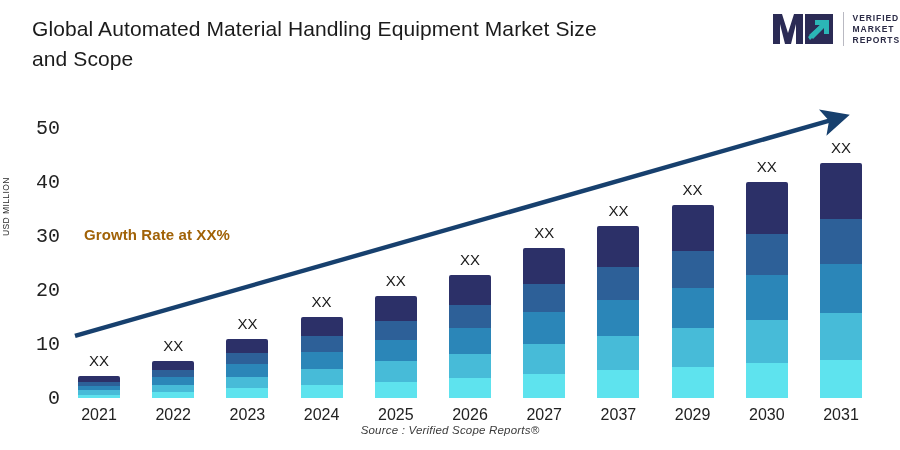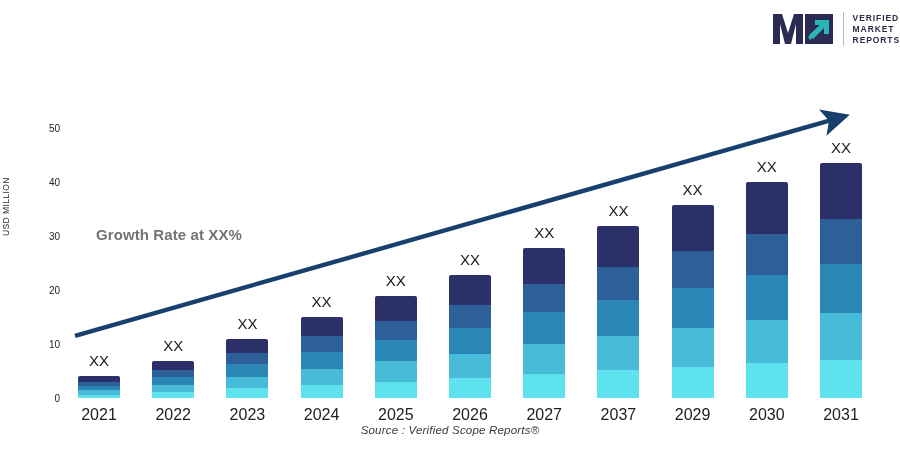--- a/index.html
+++ b/index.html
@@ -30,21 +30,21 @@
   
   .plot{position:absolute;left:0;top:0;width:900px;height:450px;}
   .axis-title{
     position:absolute;left:1px;top:236px;
     font-size:8.5px;letter-spacing:.4px;color:#2b2b2b;
     transform:rotate(-90deg);transform-origin:left top;
     white-space:nowrap;
   }
   .ytick{
     position:absolute;right:0;width:44px;text-align:right;
-    font-size:10px;color:#222;transform:translateY(-50%);
+    font-size:20px;color:#222;transform:translateY(-50%);font-family:Liberation Mono, monospace;
   }
   .ytick-wrap{position:absolute;left:10px;top:0;width:50px;height:450px;}
 
   .bars{position:absolute;left:62px;top:0;width:820px;height:450px;}
   .bar-slot{position:absolute;bottom:0;width:74px;height:450px;}
   .bar{
     position:absolute;left:16px;width:42px;bottom:52px;
     display:flex;flex-direction:column;overflow:hidden;
     border-radius:2px 2px 0 0;
   }
@@ -52,35 +52,36 @@
   .bar-label{
     position:absolute;left:0;width:74px;text-align:center;
     font-size:15px;color:#1a1a1a;
   }
   .xtick{
     position:absolute;left:0;bottom:26px;width:74px;text-align:center;
     font-size:16px;color:#222;
   }
 
   .growth{
-    position:absolute;left:96px;top:226px;
-    font-size:15px;font-weight:700;color:#737373;letter-spacing:.1px;
+    position:absolute;left:84px;top:226px;
+    font-size:15px;font-weight:700;color:#a16207;letter-spacing:.1px;
   }
   .arrow-svg{position:absolute;left:0;top:0;width:900px;height:450px;pointer-events:none;}
 
   .source{
     position:absolute;left:0;top:424px;width:900px;text-align:center;
     font-size:11.5px;font-style:italic;color:#3a3a3a;letter-spacing:.2px;
   }
 </style>
 </head>
 <body>
 
 <div id="root">
 
+  <div class="title">Global Automated Material Handling Equipment Market Size and Scope</div>
 
   <div class="logo">
     <svg class="logo-mark" viewBox="0 0 62 34">
       <path d="M1 2 L10 2 L16 21 L22 2 L31 2 L31 32 L24 32 L24 12 L19 32 L13 32 L8 12 L8 32 L1 32 Z" fill="#2b2b55"></path>
       <path d="M33 2 L61 2 L61 32 L33 32 Z" fill="#2b2b55"></path>
       <path d="M38 28 L52 14 L52 22 L57 22 L57 8 L43 8 L43 13 L48 13 L36 25 Z" fill="#2bb6b6"></path>
       <path d="M43 8 L57 8 L57 22 L52 22 L52 16 L41 27 L37 23 L48 13 L43 13 Z" fill="#2bb6b6"></path>
     </svg>
     <div class="logo-sep"></div>
     <div class="logo-text">

